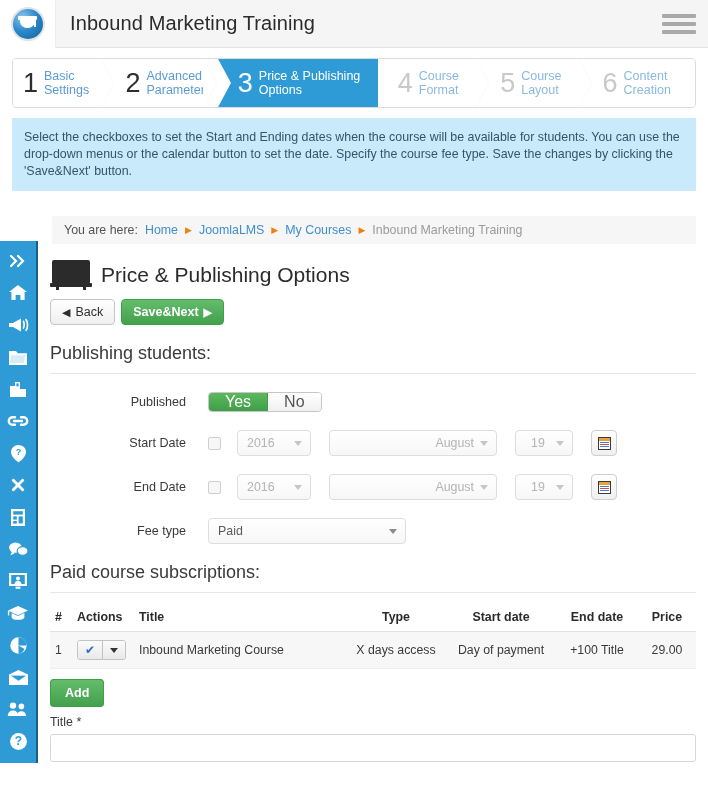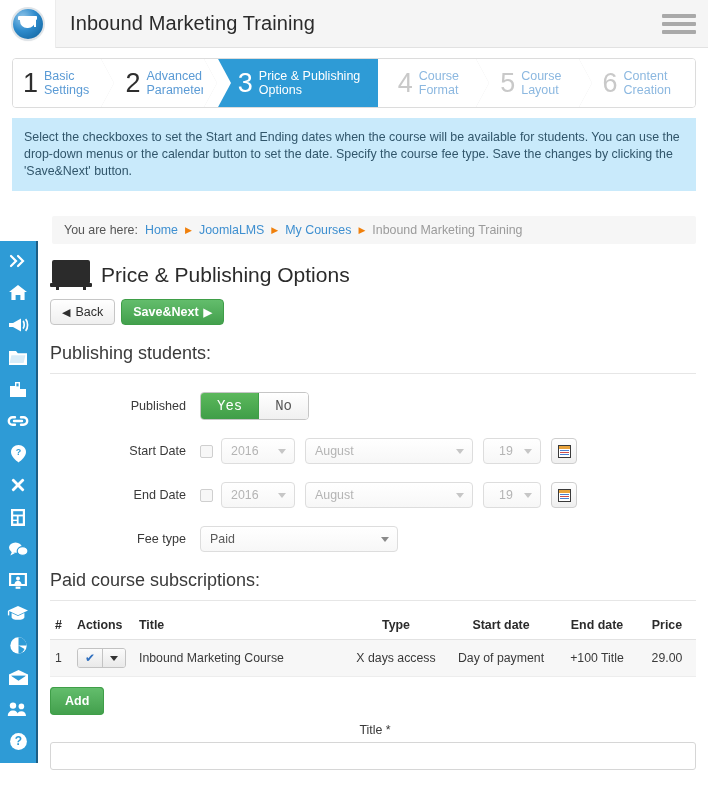--- a/index.html
+++ b/index.html
@@ -186,29 +186,29 @@
   .btn .chev { font-size: 11px; }
 
   .section-title {
     font-size: 18px; color:#3a3a3a; font-weight:400;
     margin: 18px 0 0 12px;
   }
   .rule { height:1px; background:#e6e6e6; margin: 9px 12px 0 12px; }
 
   
   .form { margin-top: 18px; }
-  .frow { display:flex; align-items:center; margin-bottom: 18px; }
+  .frow { display:flex; align-items:center; margin-bottom: 18px; gap: 8px; }
   .flabel {
     width: 162px; text-align:right; padding-right: 14px;
     font-size: 12.6px; color:#3a3a3a;
   }
   .toggle { display:flex; border-radius:4px; overflow:hidden; border:1px solid #c6c6c6; }
   .toggle .opt {
-    padding: 5px 16px; font-size: 14px; cursor:pointer;
-    background: linear-gradient(#ffffff,#f0f0f0); color:#555;font-family:Liberation Mono, monospace;
+    padding: 0 16px; font-size: 16px; cursor:pointer;
+    background: linear-gradient(#ffffff,#f0f0f0); color:#555;
   }
   .toggle .opt.on {
     background: linear-gradient(#5cb85c,#3f9e48); color:#fff;
     border-right:1px solid #3f9e48;
   }
   .chk {
     width: 13px; height: 13px; border:1px solid #cfcfcf;
     background:#f7f7f7; border-radius:2px; margin-right: 8px; cursor:pointer;
     flex:0 0 auto;
   }
@@ -217,21 +217,21 @@
     border-radius: 4px; background: linear-gradient(#ffffff,#f7f7f7);
     display:flex; align-items:center; padding: 0 22px 0 9px;
     font-size: 12.4px; color:#b4b4b4; cursor:pointer; margin-right: 10px;
   }
   .sel .caret {
     position:absolute; right: 8px; top: 50%; margin-top:-2px;
     width:0;height:0; border-left:4px solid transparent;
     border-right:4px solid transparent; border-top:5px solid #c6c6c6;
   }
   .sel.w-year { width: 74px; }
-  .sel.w-month { width: 168px; }
+  .sel.w-month { width: 168px; justify-content: flex-end; }
   .sel.w-day { width: 58px; padding-left: 15px; }
   .sel.enabled { color:#5a5a5a; }
   .sel.enabled .caret { border-top-color:#8a8a8a; }
   .sel.w-fee { width: 198px; }
   .calbtn {
     width: 26px; height: 26px; border:1px solid #cfcfcf; border-radius:4px;
     background: linear-gradient(#ffffff,#efefef);
     display:flex; align-items:center; justify-content:center; cursor:pointer;
   }
   .calicon { width:13px; height:13px; background:#fff; border:1px solid #3a3a3a; position:relative; }
@@ -269,21 +269,21 @@
   .split .b { border-left:1px solid #c3c3c3; }
   .check-mk { color:#2f6fbf; font-size: 12px; line-height:1; }
   .mini-caret { width:0;height:0;border-left:4px solid transparent;border-right:4px solid transparent;border-top:5px solid #333; }
 
   .addrow { margin: 14px 0 4px 12px; }
   .btn-add {
     border:1px solid #3f9e48; background: linear-gradient(#63bd6c,#43a04d);
     color:#fff; font-size: 12.5px; padding: 6px 14px; border-radius:4px;
     cursor:pointer; font-weight:600;
   }
-  .fieldlabel { font-size: 12.4px; color:#3a3a3a; margin: 14px 8px 5px 12px; text-align: center; }
+  .fieldlabel { font-size: 12.4px; color:#3a3a3a; margin: 14px 8px 5px 12px; }
   .fieldlabel .req { color:#3a3a3a; }
   .textinput {
     margin: 0 12px; height: 28px; border:1px solid #d6d6d6;
     border-radius:3px; background:#fff;
   }
 </style>
 </head>
 <body>
 
 <div id="page">

